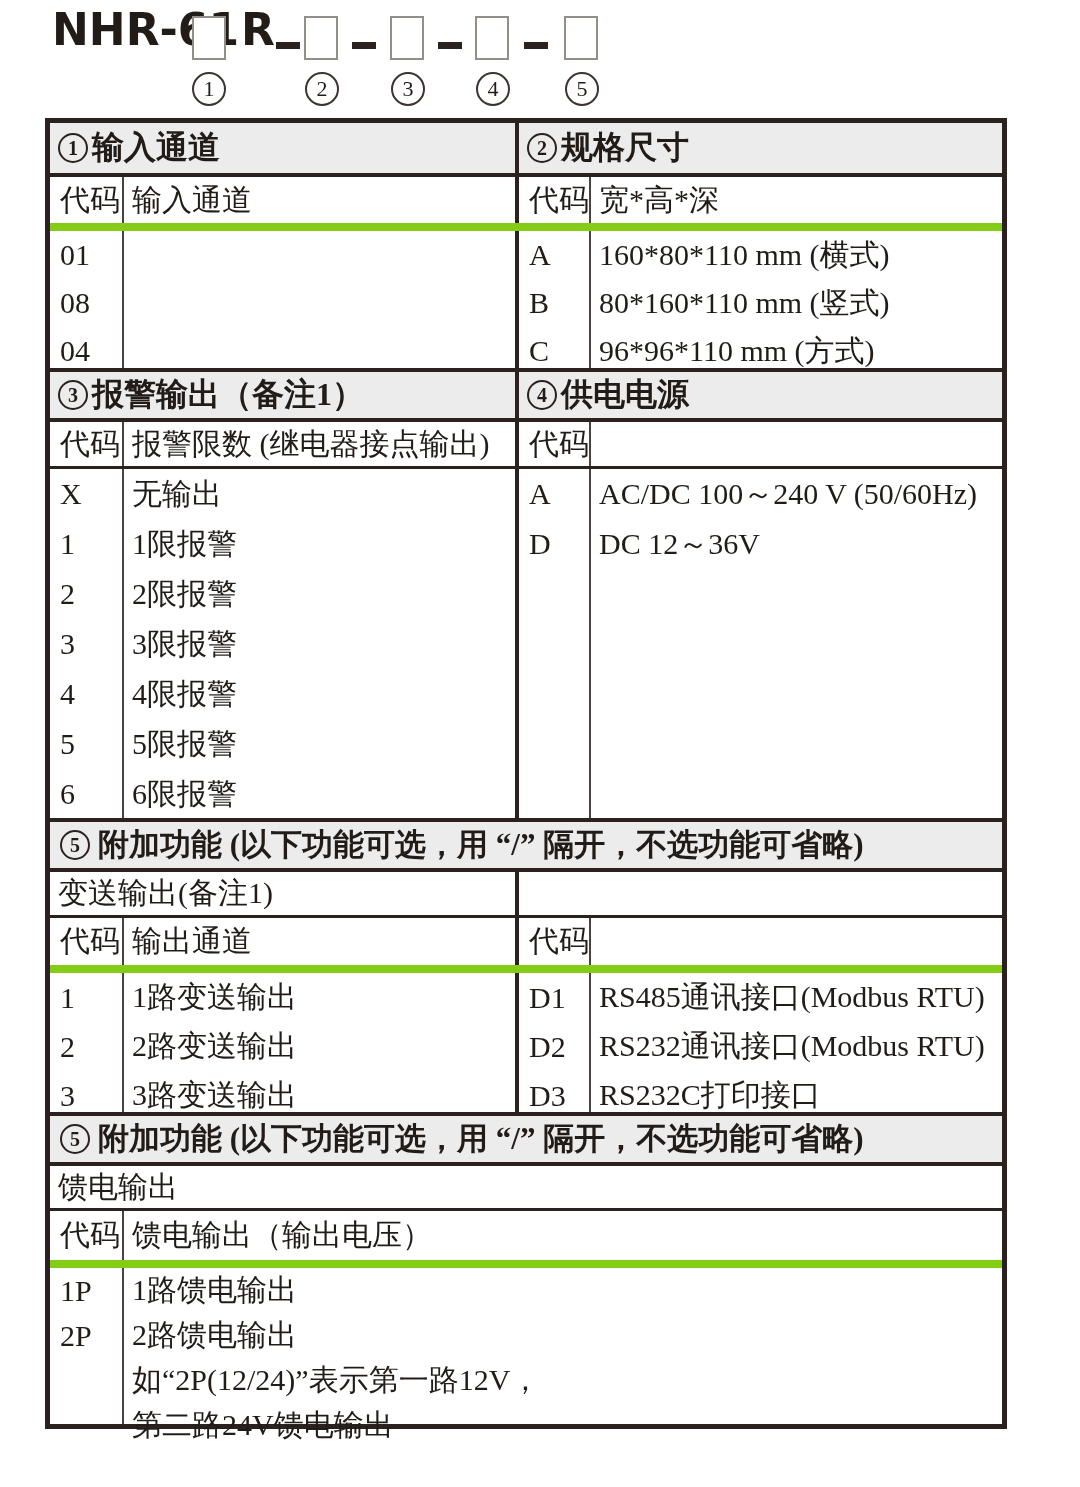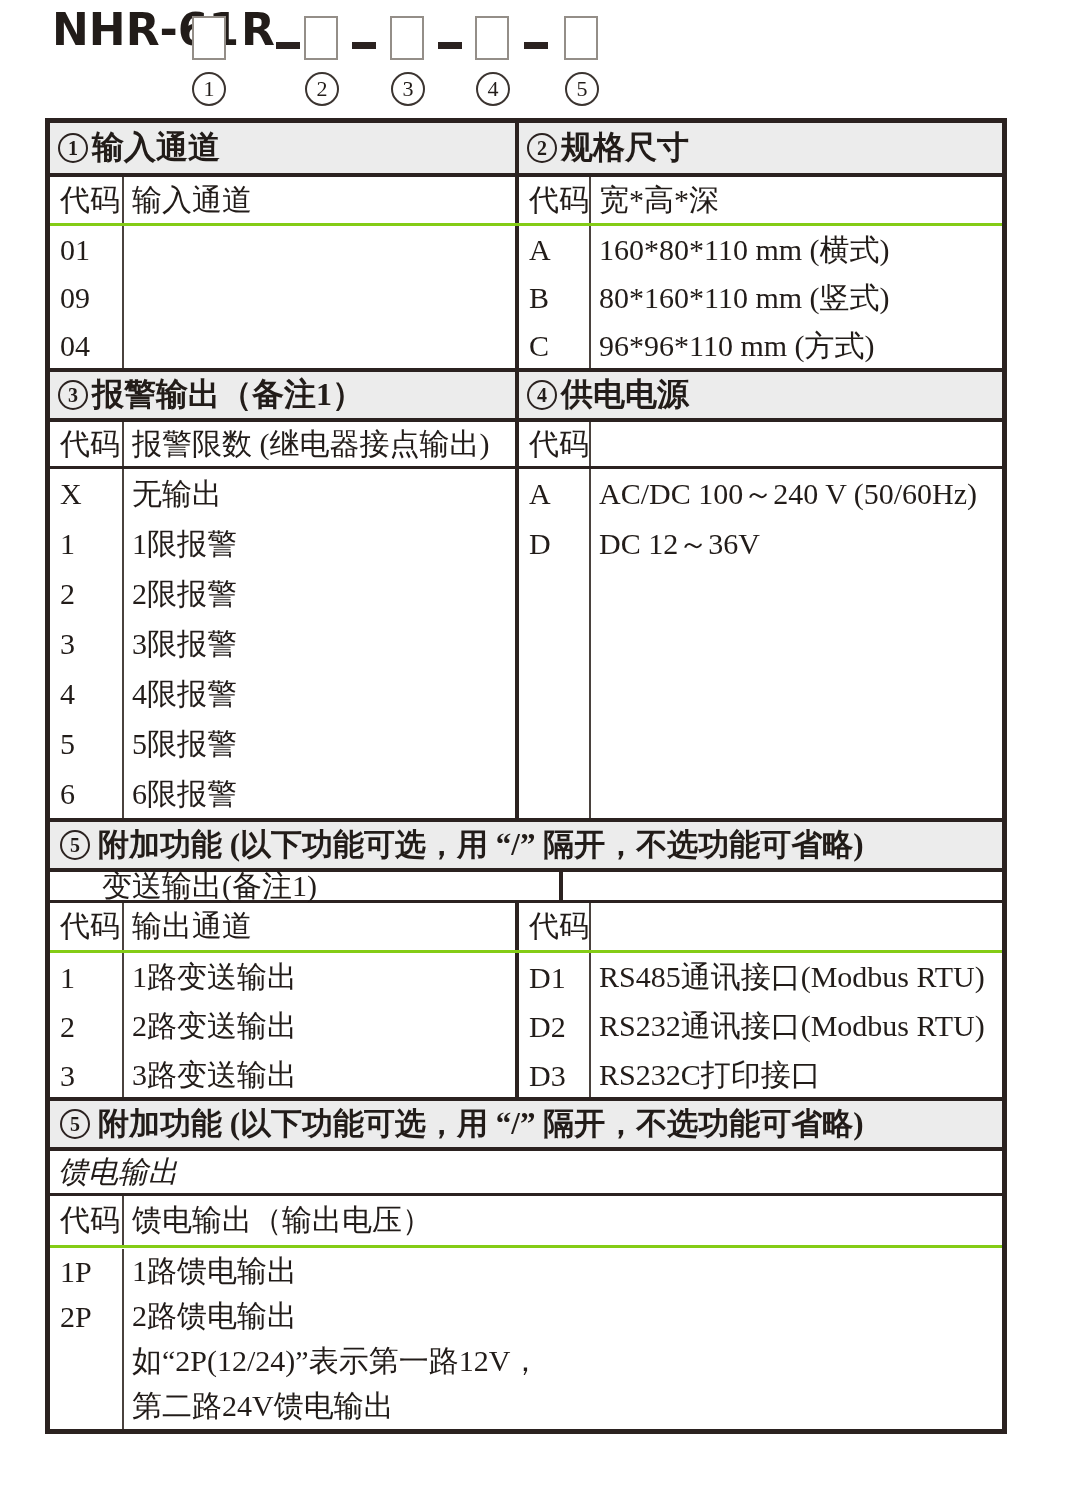--- a/index.html
+++ b/index.html
@@ -35,21 +35,21 @@
 
   
   .tbl {
     position:absolute; left:45px; top:118px; width:962px;
     box-sizing:border-box; border:5px solid #2b2220; background:#ffffff;
   }
   .row { display:flex; box-sizing:border-box; align-items:stretch; }
   .gray { background:#ececec; }
   .bt4 { border-top:4px solid #2b2220; }
   .bt3 { border-top:3px solid #2b2220; }
-  .bt2 { border-top:3px solid #84cc16; }
+  .bt2 { border-top:8px solid #84cc16; }
 
   .half-l { width:469px; box-sizing:border-box; border-right:4px solid #2b2220; display:flex; }
   .half-r { width:483px; box-sizing:border-box; display:flex; }
 
   .codecol-l { width:74px;  box-sizing:border-box; border-right:2px solid #4a423e; }
   .codecol-r { width:72px;  box-sizing:border-box; border-right:2px solid #4a423e; }
   .desccol   { flex:1; min-width:0; }
 
   .sec-title {
     display:flex; align-items:center; gap:4px;
@@ -69,24 +69,24 @@
   .pad-code   { padding-left:10px;font-family:Liberation Serif, serif; }
   .pad-desc   { padding-left:8px;  }
   .sub-cell   { display:flex; align-items:center; font-size:30px; padding-left:8px; width:100%; box-sizing:border-box; }
 
   .line { display:flex; align-items:center; font-size:30px; box-sizing:border-box; }
   .lh48 .line { height:48px; }
   .lh50 .line { height:50px; }
   .lh49 .line { height:49px; }
   .lh45 .line { height:45px; }
 
-  .h50 { height:50px; } .h48 { height:48px; } .h44 { height:32px;padding-left:44px; }
-  .h46 { height:46px;font-style:italic; } .h52 { height:52px; }
+  .h50 { height:50px; } .h48 { height:48px; } .h44 { height:47px; }
+  .h46 { height:46px; } .h52 { height:52px; }
   .dh145 { height:145px; } .dh352 { height:352px; }
-  .dh147 { height:147px; } .dh180 { height:184px;align-items:flex-end; }
+  .dh147 { height:147px; } .dh180 { height:164px; }
 
   .codecol-full { width:74px; box-sizing:border-box; border-right:2px solid #4a423e; }
 </style>
 </head>
 <body>
 
 <div class="page">
 
   <div class="model-header">
     <div class="model-title">NHR-61</div>
@@ -133,21 +133,21 @@
       <div class="half-r">
         <div class="codecol-r head-cell pad-code">代码</div>
         <div class="desccol head-cell pad-desc">宽*高*深</div>
       </div>
     </div>
 
     <div class="row bt2 dh145 lh48">
       <div class="half-l">
         <div class="codecol-l">
           <div class="line pad-code">01</div>
-          <div class="line pad-code">09</div>
+          <div class="line pad-code">08</div>
           <div class="line pad-code">04</div>
         </div>
       </div>
       <div class="half-r">
         <div class="codecol-r">
           <div class="line pad-code">A</div>
           <div class="line pad-code">B</div>
           <div class="line pad-code">C</div>
         </div>
         <div class="desccol">

